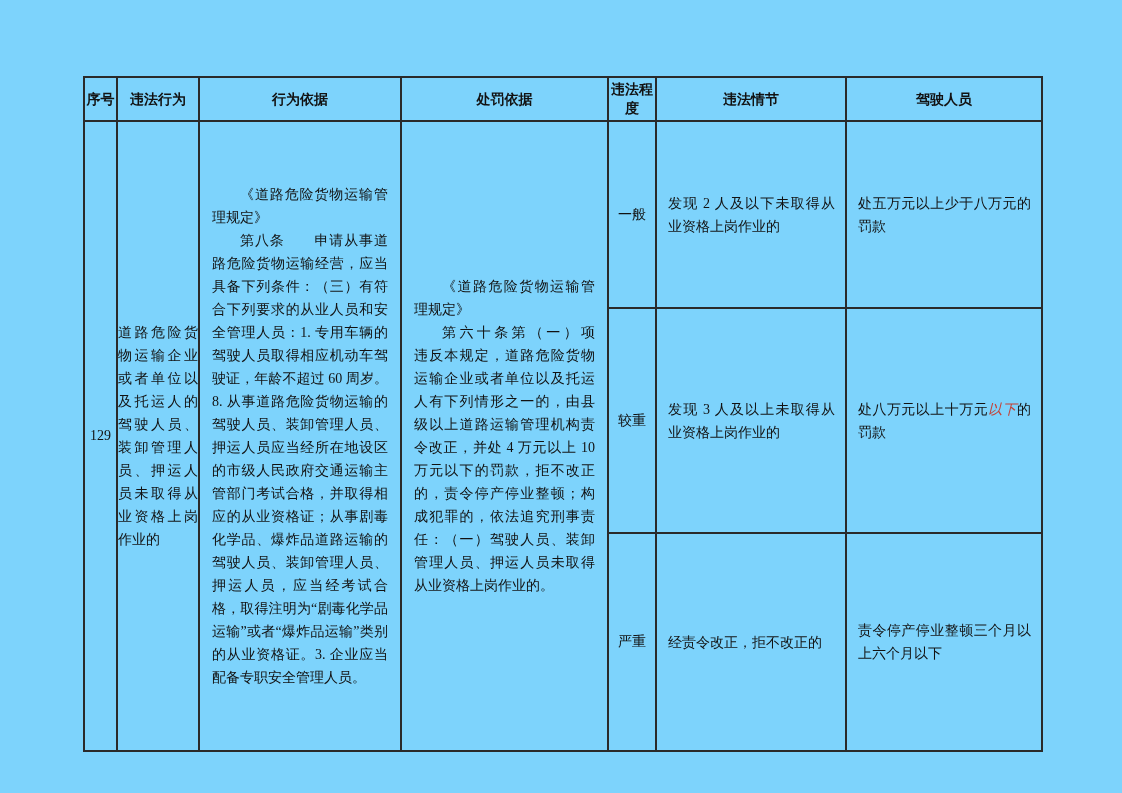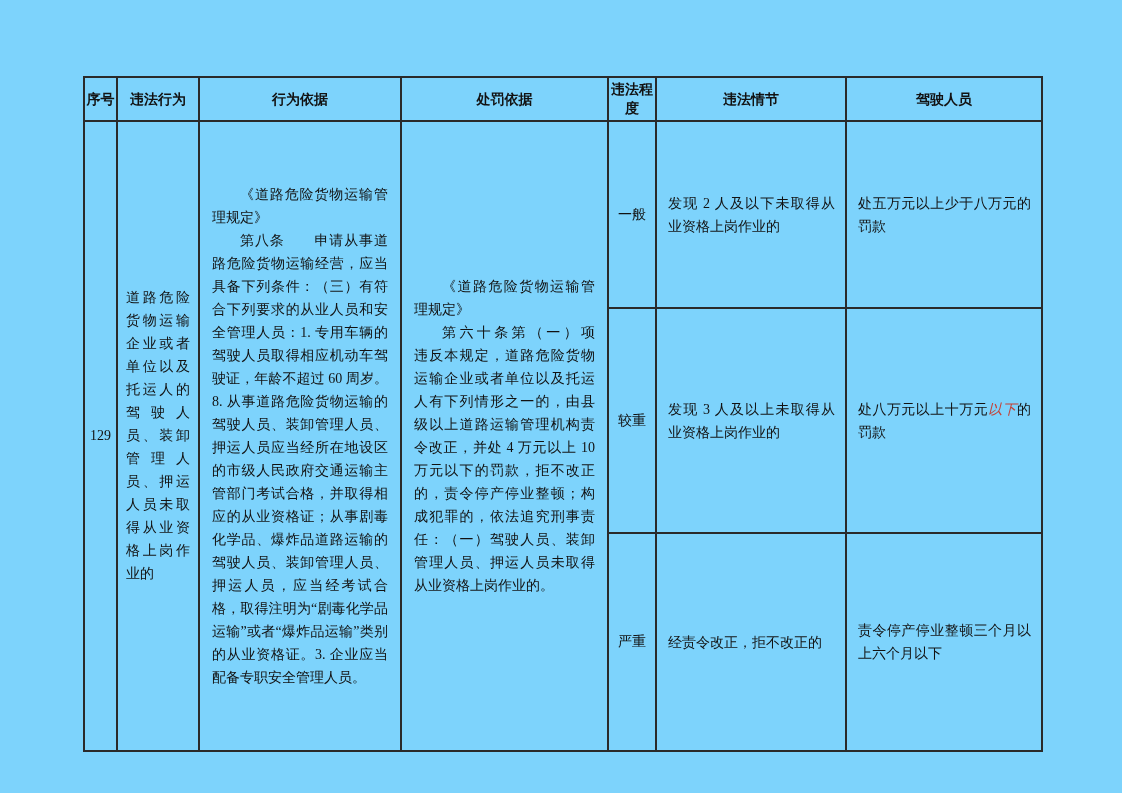--- a/index.html
+++ b/index.html
@@ -73,21 +73,21 @@
         <th>行为依据</th>
         <th>处罚依据</th>
         <th>违法程度</th>
         <th>违法情节</th>
         <th>驾驶人员</th>
       </tr>
     </thead>
     <tbody>
       <tr>
         <td rowspan="3" class="cell-center">129</td>
-        <td rowspan="3" class="cell-text" style="padding:4px 8px;font-family:Liberation Mono, monospace;">道路危险货物运输企业或者单位以及托运人的驾驶人员、装卸管理人员、押运人员未取得从业资格上岗作业的</td>
+        <td rowspan="3" class="cell-text" style="padding:4px 0;">道路危险货物运输企业或者单位以及托运人的驾驶人员、装卸管理人员、押运人员未取得从业资格上岗作业的</td>
         <td rowspan="3" class="pad-std">
           <p class="para">《道路危险货物运输管理规定》</p>
           <p class="para">第八条　　申请从事道路危险货物运输经营，应当具备下列条件：（三）有符合下列要求的从业人员和安全管理人员：1. 专用车辆的驾驶人员取得相应机动车驾驶证，年龄不超过 60 周岁。8. 从事道路危险货物运输的驾驶人员、装卸管理人员、押运人员应当经所在地设区的市级人民政府交通运输主管部门考试合格，并取得相应的从业资格证；从事剧毒化学品、爆炸品道路运输的驾驶人员、装卸管理人员、押运人员，应当经考试合格，取得注明为“剧毒化学品运输”或者“爆炸品运输”类别的从业资格证。3. 企业应当配备专职安全管理人员。</p>
         </td>
         <td rowspan="3" class="pad-std">
           <p class="para">《道路危险货物运输管理规定》</p>
           <p class="para">第六十条第（一）项　违反本规定，道路危险货物运输企业或者单位以及托运人有下列情形之一的，由县级以上道路运输管理机构责令改正，并处 4 万元以上 10 万元以下的罚款，拒不改正的，责令停产停业整顿；构成犯罪的，依法追究刑事责任：（一）驾驶人员、装卸管理人员、押运人员未取得从业资格上岗作业的。</p>
         </td>
         <td class="cell-center h-r1">一般</td>
         <td class="cell-text pad-sub h-r1">发现 2 人及以下未取得从业资格上岗作业的</td>

